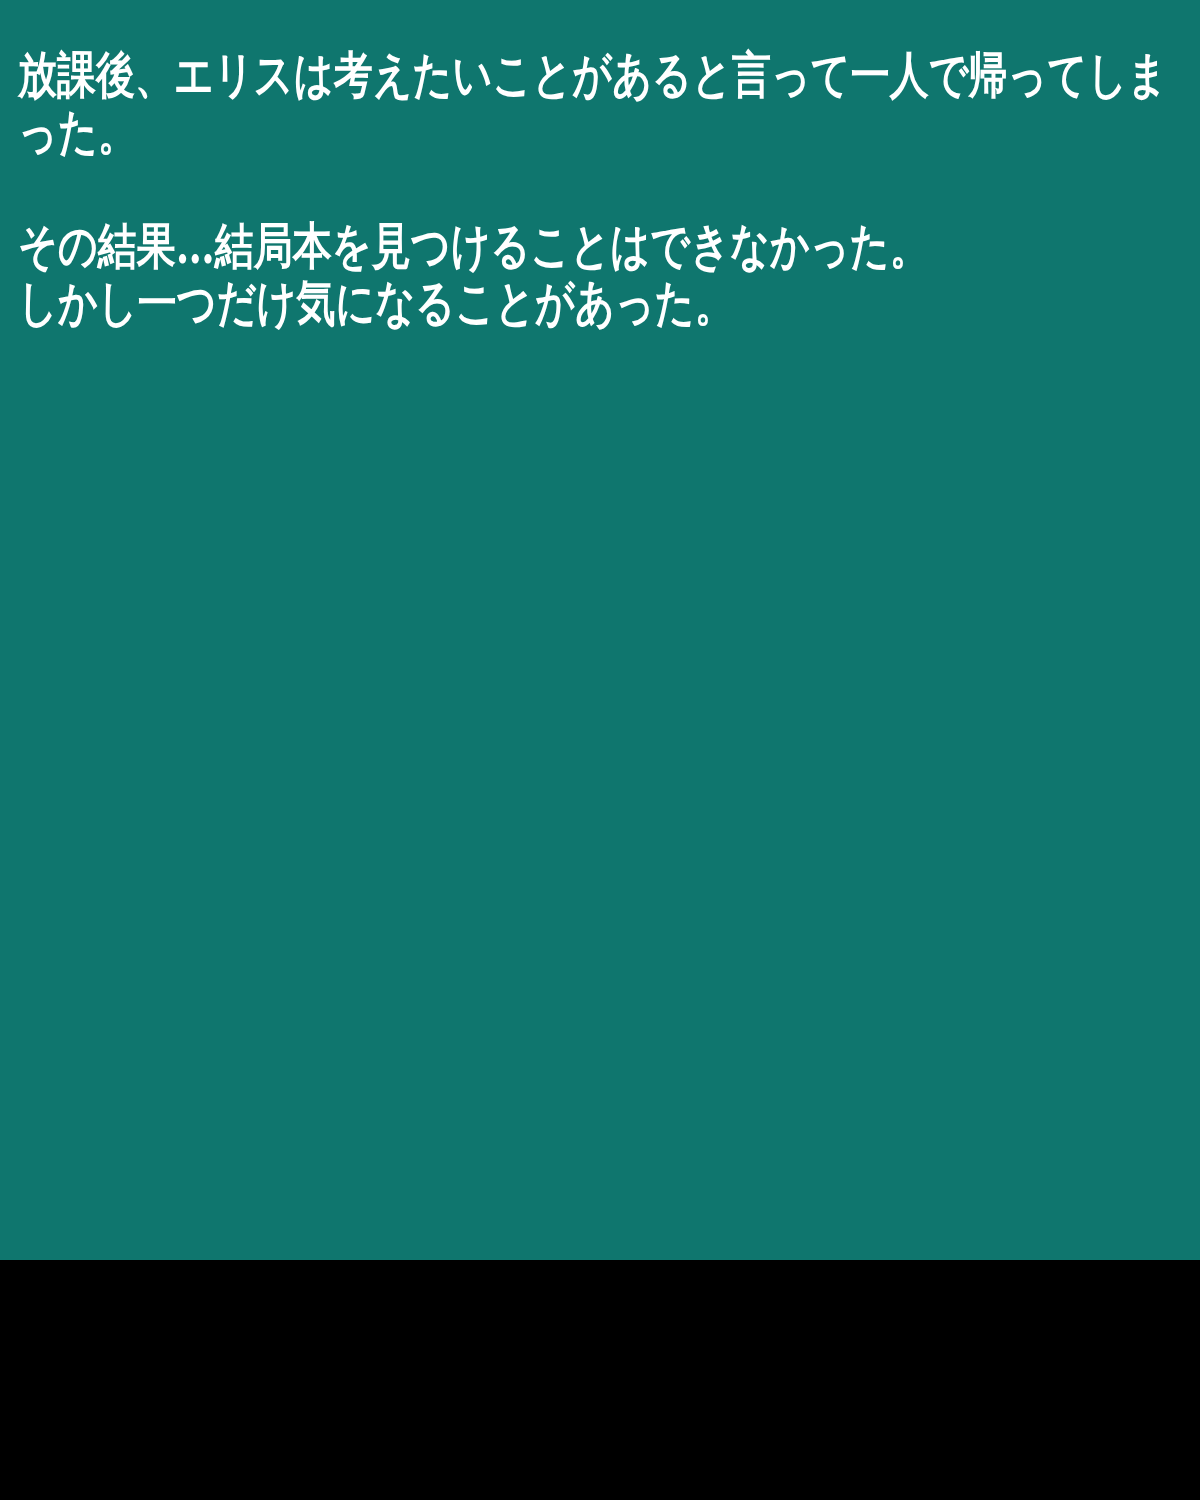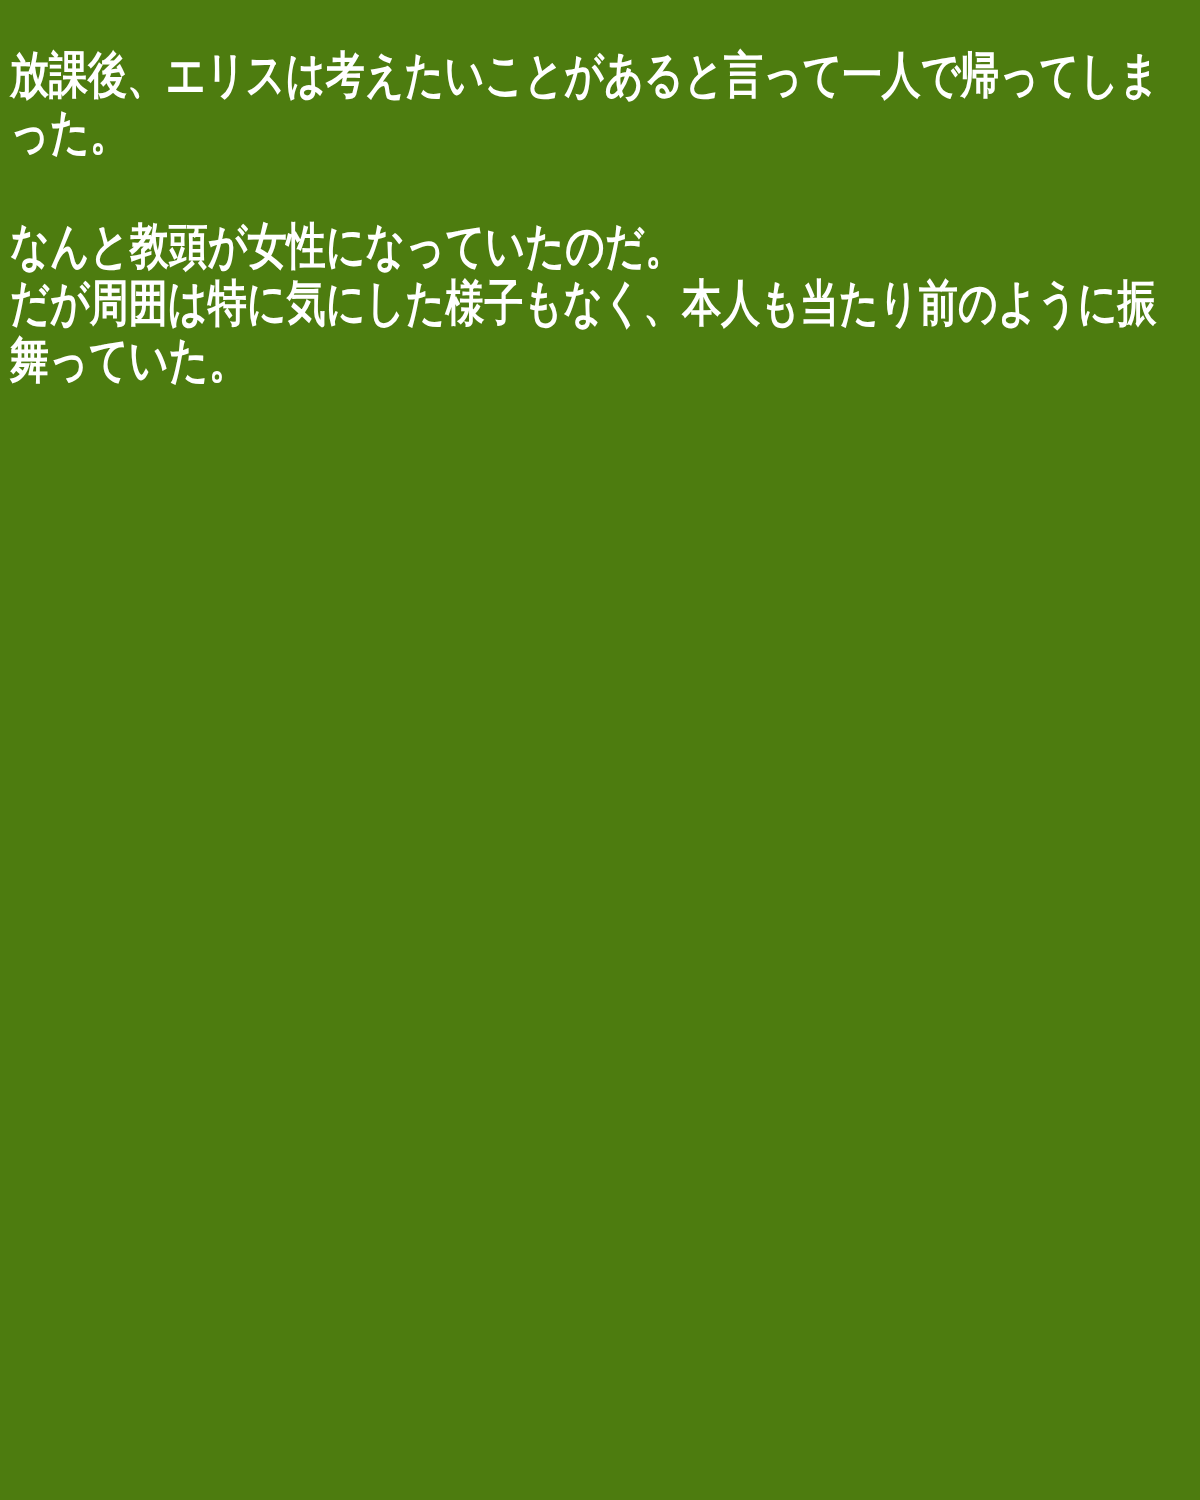--- a/index.html
+++ b/index.html
@@ -9,23 +9,23 @@
   }
   body {
     width: 1200px;
     height: 1500px;
     overflow: hidden;
     position: relative;
   }
   .story-screen {
     box-sizing: border-box;
     width: 1200px;
-    height: 1500px;
-    padding: 46px 0 0 10px;
-    background: #4d7c0f;
+    height: 1260px;
+    padding: 46px 0 0 18px;
+    background: #0f766e;
   }
   .para {
     margin: 0 0 57px 0;
   }
   .line {
     font-family: "DejaVu Serif", "Liberation Serif", serif;
     font-weight: bold;
     font-size: 50px;
     line-height: 57px;
     height: 57px;
@@ -40,24 +40,23 @@
 <body>
 
 <div class="story-screen">
 
   <div class="para">
     <div class="line">放課後、エリスは考えたいことがあると言って一人で帰ってしま</div>
     <div class="line">った。</div>
   </div>
 
 
+  <div class="para">
+    <div class="line">その結果…結局本を見つけることはできなかった。</div>
+    <div class="line">しかし一つだけ気になることがあった。</div>
+  </div>
 
-  <div class="para">
-    <div class="line">なんと教頭が女性になっていたのだ。</div>
-    <div class="line">だが周囲は特に気にした様子もなく、本人も当たり前のように振</div>
-    <div class="line">舞っていた。</div>
-  </div>
 
 
 
 
 
 </div>
 
 </body></html>

